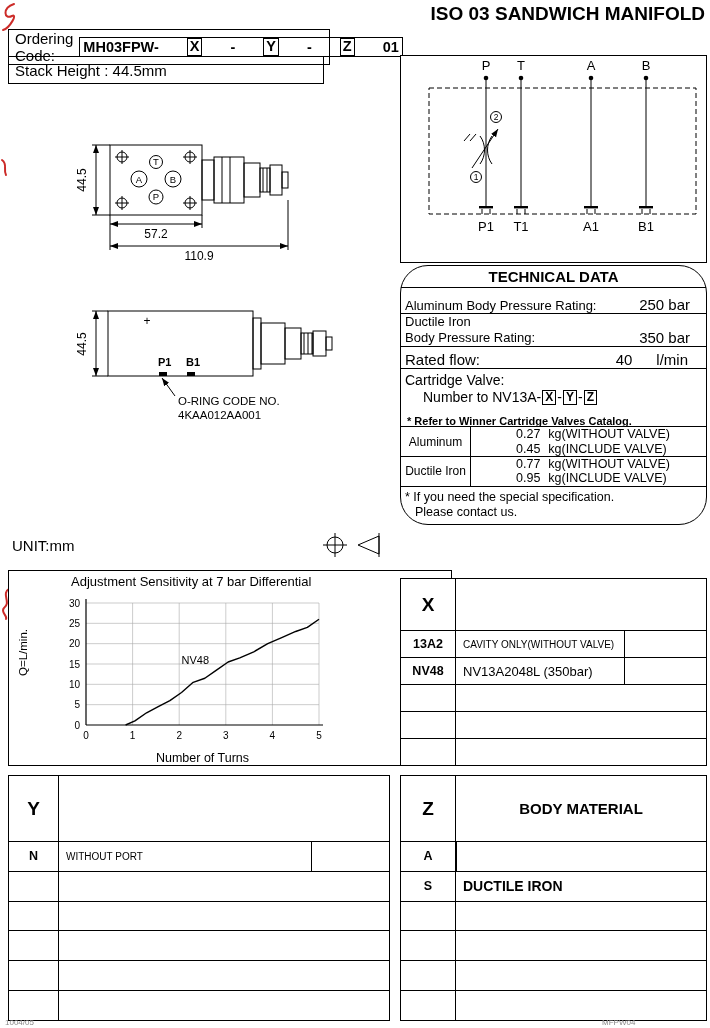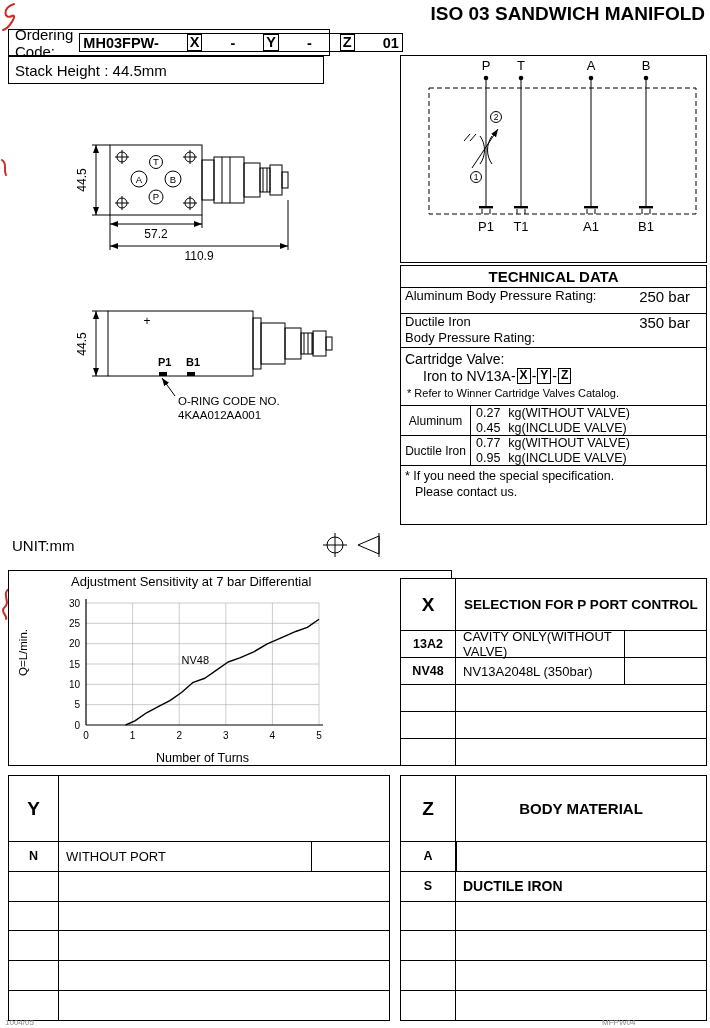--- a/index.html
+++ b/index.html
@@ -5,21 +5,21 @@
   *{margin:0;padding:0;box-sizing:border-box;}
   body{width:710px;height:1028px;background:#fff;color:#000;
        font-family:"Liberation Sans", sans-serif;position:relative;overflow:hidden;}
   .abs{position:absolute;}
   .bordered{border:1px solid #000;background:#fff;}
 
   
   .main-title{position:absolute;top:3px;right:5px;font-size:19px;font-weight:bold;}
 
   
-  .order-row1{position:absolute;left:8px;top:29px;width:322px;height:27px;border:1px solid #000;
+  .order-row1{position:absolute;left:8px;top:29px;width:322px;height:36px;border:1px solid #000;
               display:flex;align-items:center;padding-left:6px;font-size:15px;}
   .order-row2{position:absolute;left:8px;top:56px;width:316px;height:28px;border:1px solid #000;
               display:flex;align-items:center;padding-left:6px;font-size:15px;}
   .code-box{border:1px solid #000;margin-left:6px;padding:0 3px;font-weight:bold;font-size:14.5px;
             display:inline-flex;align-items:center;gap:27px;}
   .ltr-box{border:1px solid #000;padding:0 2px;margin:0 1px;font-weight:bold;line-height:1.1;}
   .ltr-sm{border:1px solid #000;padding:0 2px;margin:0 1px;font-weight:bold;font-size:12px;line-height:1.1;}
 
   
   .ln line,.ln rect,.ln circle,.ln path,.ln polyline{fill:none;stroke:#000;stroke-width:1;}
@@ -34,36 +34,36 @@
   .txt8 text{font-size:8.5px;fill:#000;}
 
   .unit-label{position:absolute;left:12px;top:537px;font-size:15px;}
 
   
   .tech{display:flex;flex-direction:column;font-size:13px;}
   .tech > div{border-bottom:1px solid #000;}
   .tech > div:last-child{border-bottom:none;}
   .td-title{height:22px;display:flex;align-items:center;justify-content:center;
             font-weight:bold;font-size:15px;}
-  .td-row{display:flex;align-items:flex-start;padding:0 4px;}
+  .td-row{display:flex;align-items:flex-end;padding:0 4px;}
   .td-p1{height:26px;}
   .td-p2{height:34px;}
   .td-flow{height:22px;font-size:15px;}
   .stack{display:flex;flex-direction:column;justify-content:center;line-height:1.25;}
   .val15{margin-left:auto;font-size:15px;padding-right:12px;}
   .flow-unit{margin-left:24px;padding-right:14px;font-size:15px;}
   .td-cart{height:58px;padding:3px 4px 16px 4px;}
   .cart-l1{font-size:14px;}
   .cart-l2{font-size:14px;padding-left:18px;margin-top:1px;display:flex;align-items:center;}
-  .cart-l3{font-size:11px;margin-top:3px;padding-left:2px;}
+  .cart-l3{font-size:11px;margin-top:10px;padding-left:2px;font-weight:bold;}
   .td-w{height:30px;display:flex;padding:0;}
   .wmat{width:70px;border-right:1px solid #000;display:flex;align-items:center;
         justify-content:center;font-size:12px;text-align:center;}
   .wlines{flex:1;display:flex;flex-direction:column;justify-content:center;
-          padding-left:5px;font-size:12.5px;line-height:1.15;}
+          padding-left:5px;font-size:12.5px;line-height:1.15;margin-left:40px;}
   .wu{margin-left:8px;}
   .td-note{flex:1;font-size:12.5px;padding:3px 4px;line-height:1.25;}
   .td-note .l2{padding-left:10px;}
 
   
   .chart-title{position:absolute;left:62px;top:3px;font-size:13px;}
   .chart-ylabel{position:absolute;left:8px;top:58px;font-size:11.5px;
                 writing-mode:vertical-rl;transform:rotate(180deg);}
   .chart-xlabel{position:absolute;left:0;bottom:0;width:387px;text-align:center;font-size:12.5px;}
   .grid{stroke:#a9a9a9;stroke-width:0.6;}
@@ -75,21 +75,21 @@
   
   .sel-table{display:flex;flex-direction:column;border:1px solid #000;background:#fff;}
   .t-header{display:flex;border-bottom:1px solid #000;}
   .t-hcode{border-right:1px solid #000;display:flex;align-items:center;justify-content:center;
            font-weight:bold;font-size:19px;}
   .t-htitle{flex:1;display:flex;align-items:center;justify-content:center;font-weight:bold;}
   .t-row{display:flex;border-bottom:1px solid #000;flex:1;min-height:0;}
   .t-row:last-child{border-bottom:none;}
   .t-rcode{border-right:1px solid #000;display:flex;align-items:center;justify-content:center;
            font-weight:bold;font-size:12.5px;}
-  .t-rdesc{flex:1;display:flex;align-items:center;padding-left:7px;font-size:13px;}
+  .t-rdesc{flex:1;display:flex;align-items:center;padding-left:7px;font-size:10px;}
   .t-rdesc.bold{font-weight:bold;}
   .t-rdesc.big{font-weight:bold;font-size:14px;}
   .t-tail{border-left:1px solid #000;}
   .x-table .t-hcode,.x-table .t-rcode,.z-table .t-hcode,.z-table .t-rcode{width:55px;}
   .y-table .t-hcode,.y-table .t-rcode{width:50px;}
   .x-table .t-header{flex:0 0 52px;}
   .y-table .t-header,.z-table .t-header{flex:0 0 66px;}
 
   .footer-text{position:absolute;font-size:8px;color:#888;}
   .red-ink path{fill:none;stroke:var(--red,#c33);stroke-width:2;stroke-linecap:round;}
@@ -279,37 +279,42 @@
     </g>
     <g class="txt13">
       <text x="85" y="175" text-anchor="middle">P1</text>
       <text x="120" y="175" text-anchor="middle">T1</text>
       <text x="190" y="175" text-anchor="middle">A1</text>
       <text x="245" y="175" text-anchor="middle">B1</text>
     </g>
   </svg>
 </div>
 
-<div class="abs bordered tech" style="left:400px;top:265px;width:307px;height:260px;">
+<div class="abs bordered tech" style="left:400px;top:265px;width:307px;height:260px;border-radius:28px;">
   <div class="td-title">TECHNICAL DATA</div>
   <div class="td-row td-p1">
     <span>Aluminum Body Pressure Rating:</span>
     <span class="val15">250 bar</span>
   </div>
   <div class="td-row td-p2">
     <span class="stack">
       <span>Ductile Iron</span>
       <span>Body Pressure Rating:</span>
     </span>
     <span class="val15">350 bar</span>
   </div>
+  <div class="td-row td-flow">
+    <span>Rated flow:</span>
+    <span style="margin-left:auto;">40</span>
+    <span class="flow-unit">l/min</span>
+  </div>
   <div class="td-cart">
     <div class="cart-l1">Cartridge Valve:</div>
     <div class="cart-l2">
-        <span>Iron to NV13A-</span>
+        <span>Number to NV13A-</span>
         <span class="ltr-sm">X</span>
         <span>-</span>
         <span class="ltr-sm">Y</span>
         <span>-</span>
         <span class="ltr-sm">Z</span>
       </div>
     <div class="cart-l3">* Refer to Winner Cartridge Valves Catalog.</div>
   </div>
   <div class="td-w">
     <div class="wmat">Aluminum</div>
@@ -363,21 +368,20 @@
       <text class="tick" text-anchor="end" x="71" y="13.5">30</text>
       <polyline class="curve" points="116.61,132 125.93,127.93333333333334 137.58,119.8 149.23000000000002,113.7 160.88,107.6 172.53,99.46666666666667 184.18,89.30000000000001 195.82999999999998,85.23333333333332 207.48,77.1 219.13,68.96666666666667 230.77999999999997,64.89999999999999 244.76,58.8 258.74,50.66666666666667 272.72,44.56666666666666 286.70000000000005,38.466666666666654 298.35,34.39999999999999 310,26.266666666666666"></polyline>
       <text class="series-label" x="172.53" y="71">NV48</text>
     </svg>
   <div class="chart-xlabel">Number of Turns</div>
 </div>
 
 <div class="abs sel-table x-table" style="left:400px;top:578px;width:307px;height:188px;">
   <div class="t-header">
     <div class="t-hcode">X</div>
-    <div class="t-htitle" style="font-size:13.5px;">SELECTION FOR P PORT CONTROL</div>
   </div>
   <div class="t-row">
     <div class="t-rcode">13A2</div>
     <div class="t-rdesc">CAVITY ONLY(WITHOUT VALVE)</div>
     <div class="t-tail" style="width:82px;"></div>
   </div>
   <div class="t-row">
     <div class="t-rcode">NV48</div>
     <div class="t-rdesc" style="font-size:13px;">NV13A2048L (350bar)</div>
     <div class="t-tail" style="width:82px;"></div>

